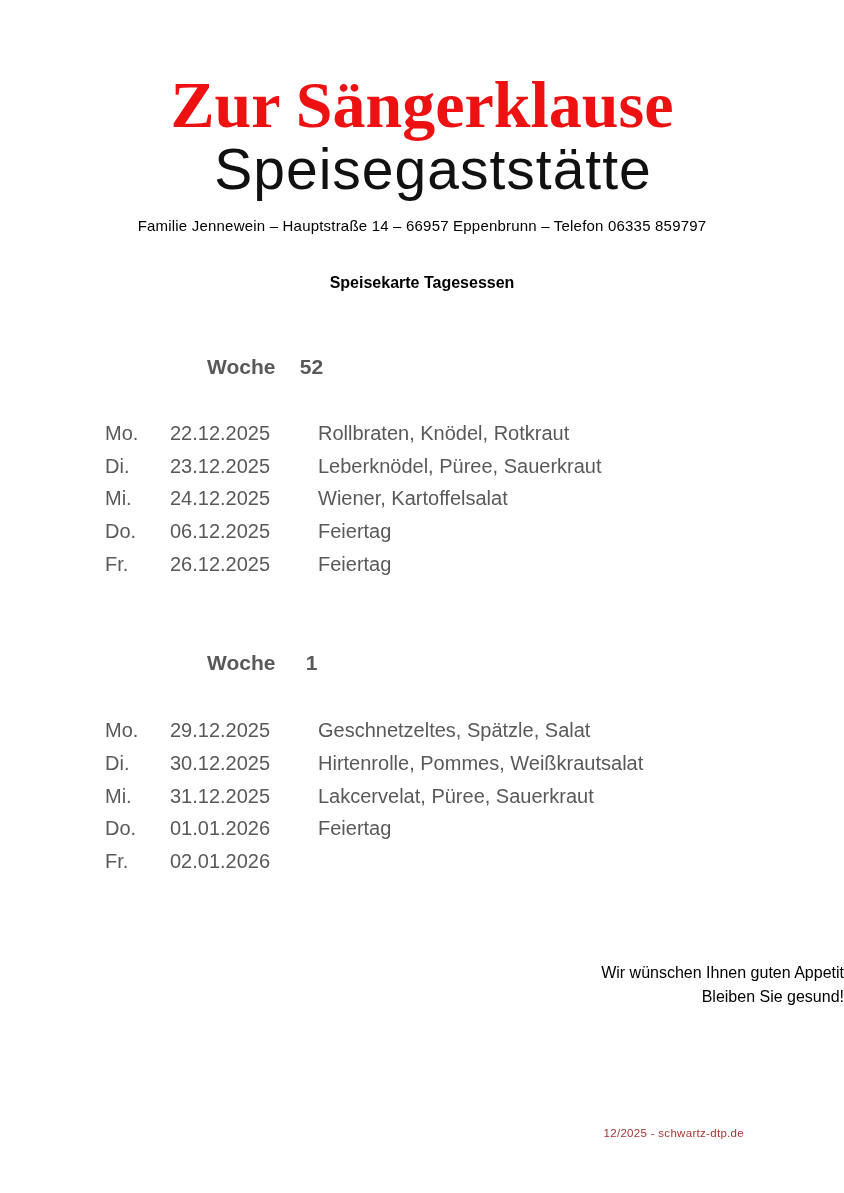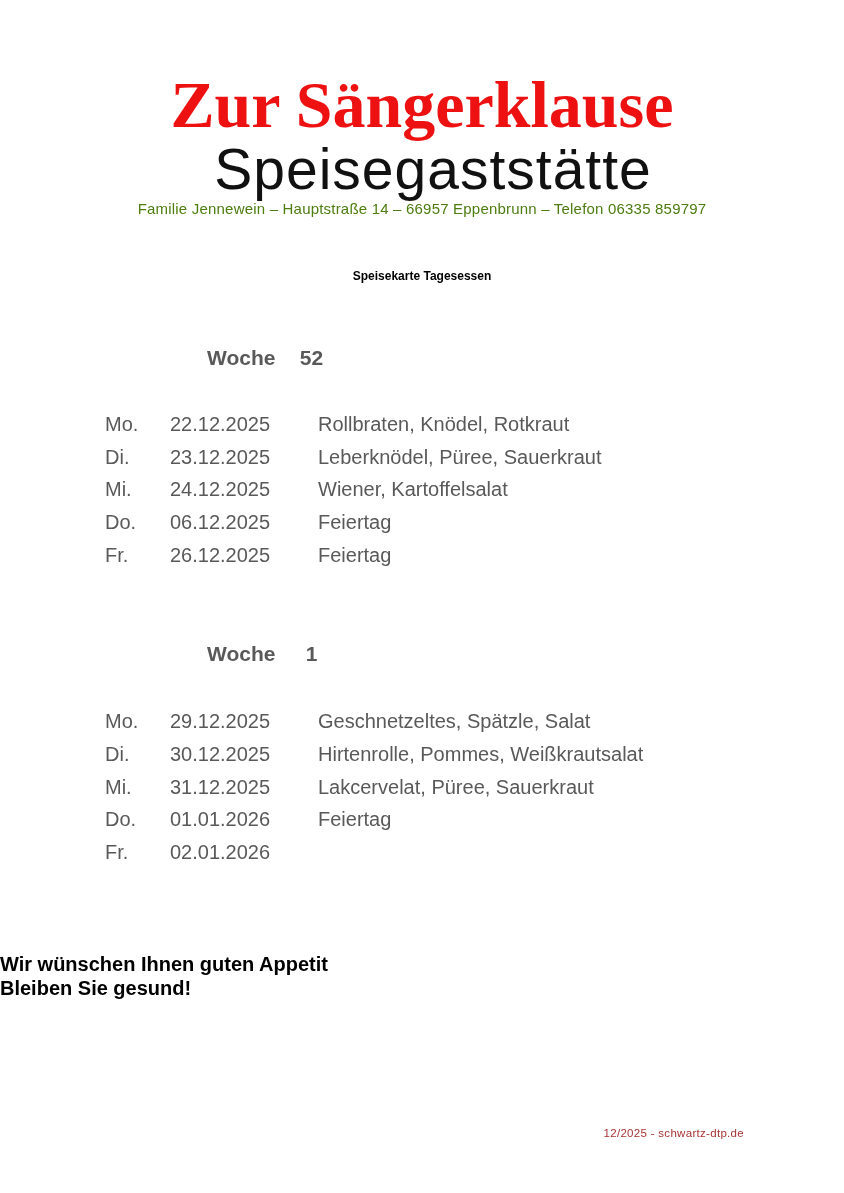--- a/index.html
+++ b/index.html
@@ -34,30 +34,31 @@
     font-family: "Liberation Sans", sans-serif;
     font-weight: 400;
     font-size: 57px;
     line-height: 1.05;
     color: #111111;
     letter-spacing: 1px;
     padding-left: 22px;
   }
 
   .address {
+    margin-top: 17px;
     font-size: 15px;
-    color: #4d7c0f;
+    color: #000000;
     letter-spacing: 0.2px;
   }
 
   
   .menu-title {
-    margin-top: 52px;
+    margin-top: 40px;
     text-align: center;
-    font-size: 12px;
+    font-size: 16px;
     font-weight: 700;
     color: #000000;
   }
 
   
   .week-heading {
     margin-left: 207px;
     font-size: 21px;
     font-weight: 700;
     color: #595959;
@@ -81,23 +82,23 @@
     font-size: 20px;
     color: #595959;
   }
   .cell-day  { width: 65px;  flex: 0 0 65px; }
   .cell-date { width: 148px; flex: 0 0 148px; }
   .cell-meal { flex: 1 1 auto; }
 
   
   .closing {
     margin-top: 78px;
-    text-align: left;
-    font-size: 20px;
-    font-weight: 700;
+    text-align: right;
+    font-size: 16px;
+    font-weight: 400;
     color: #000000;
     line-height: 24px;
   }
 
   
   .footer-credit {
     position: absolute;
     right: 100px;
     top: 1127px;
     font-size: 11.5px;

